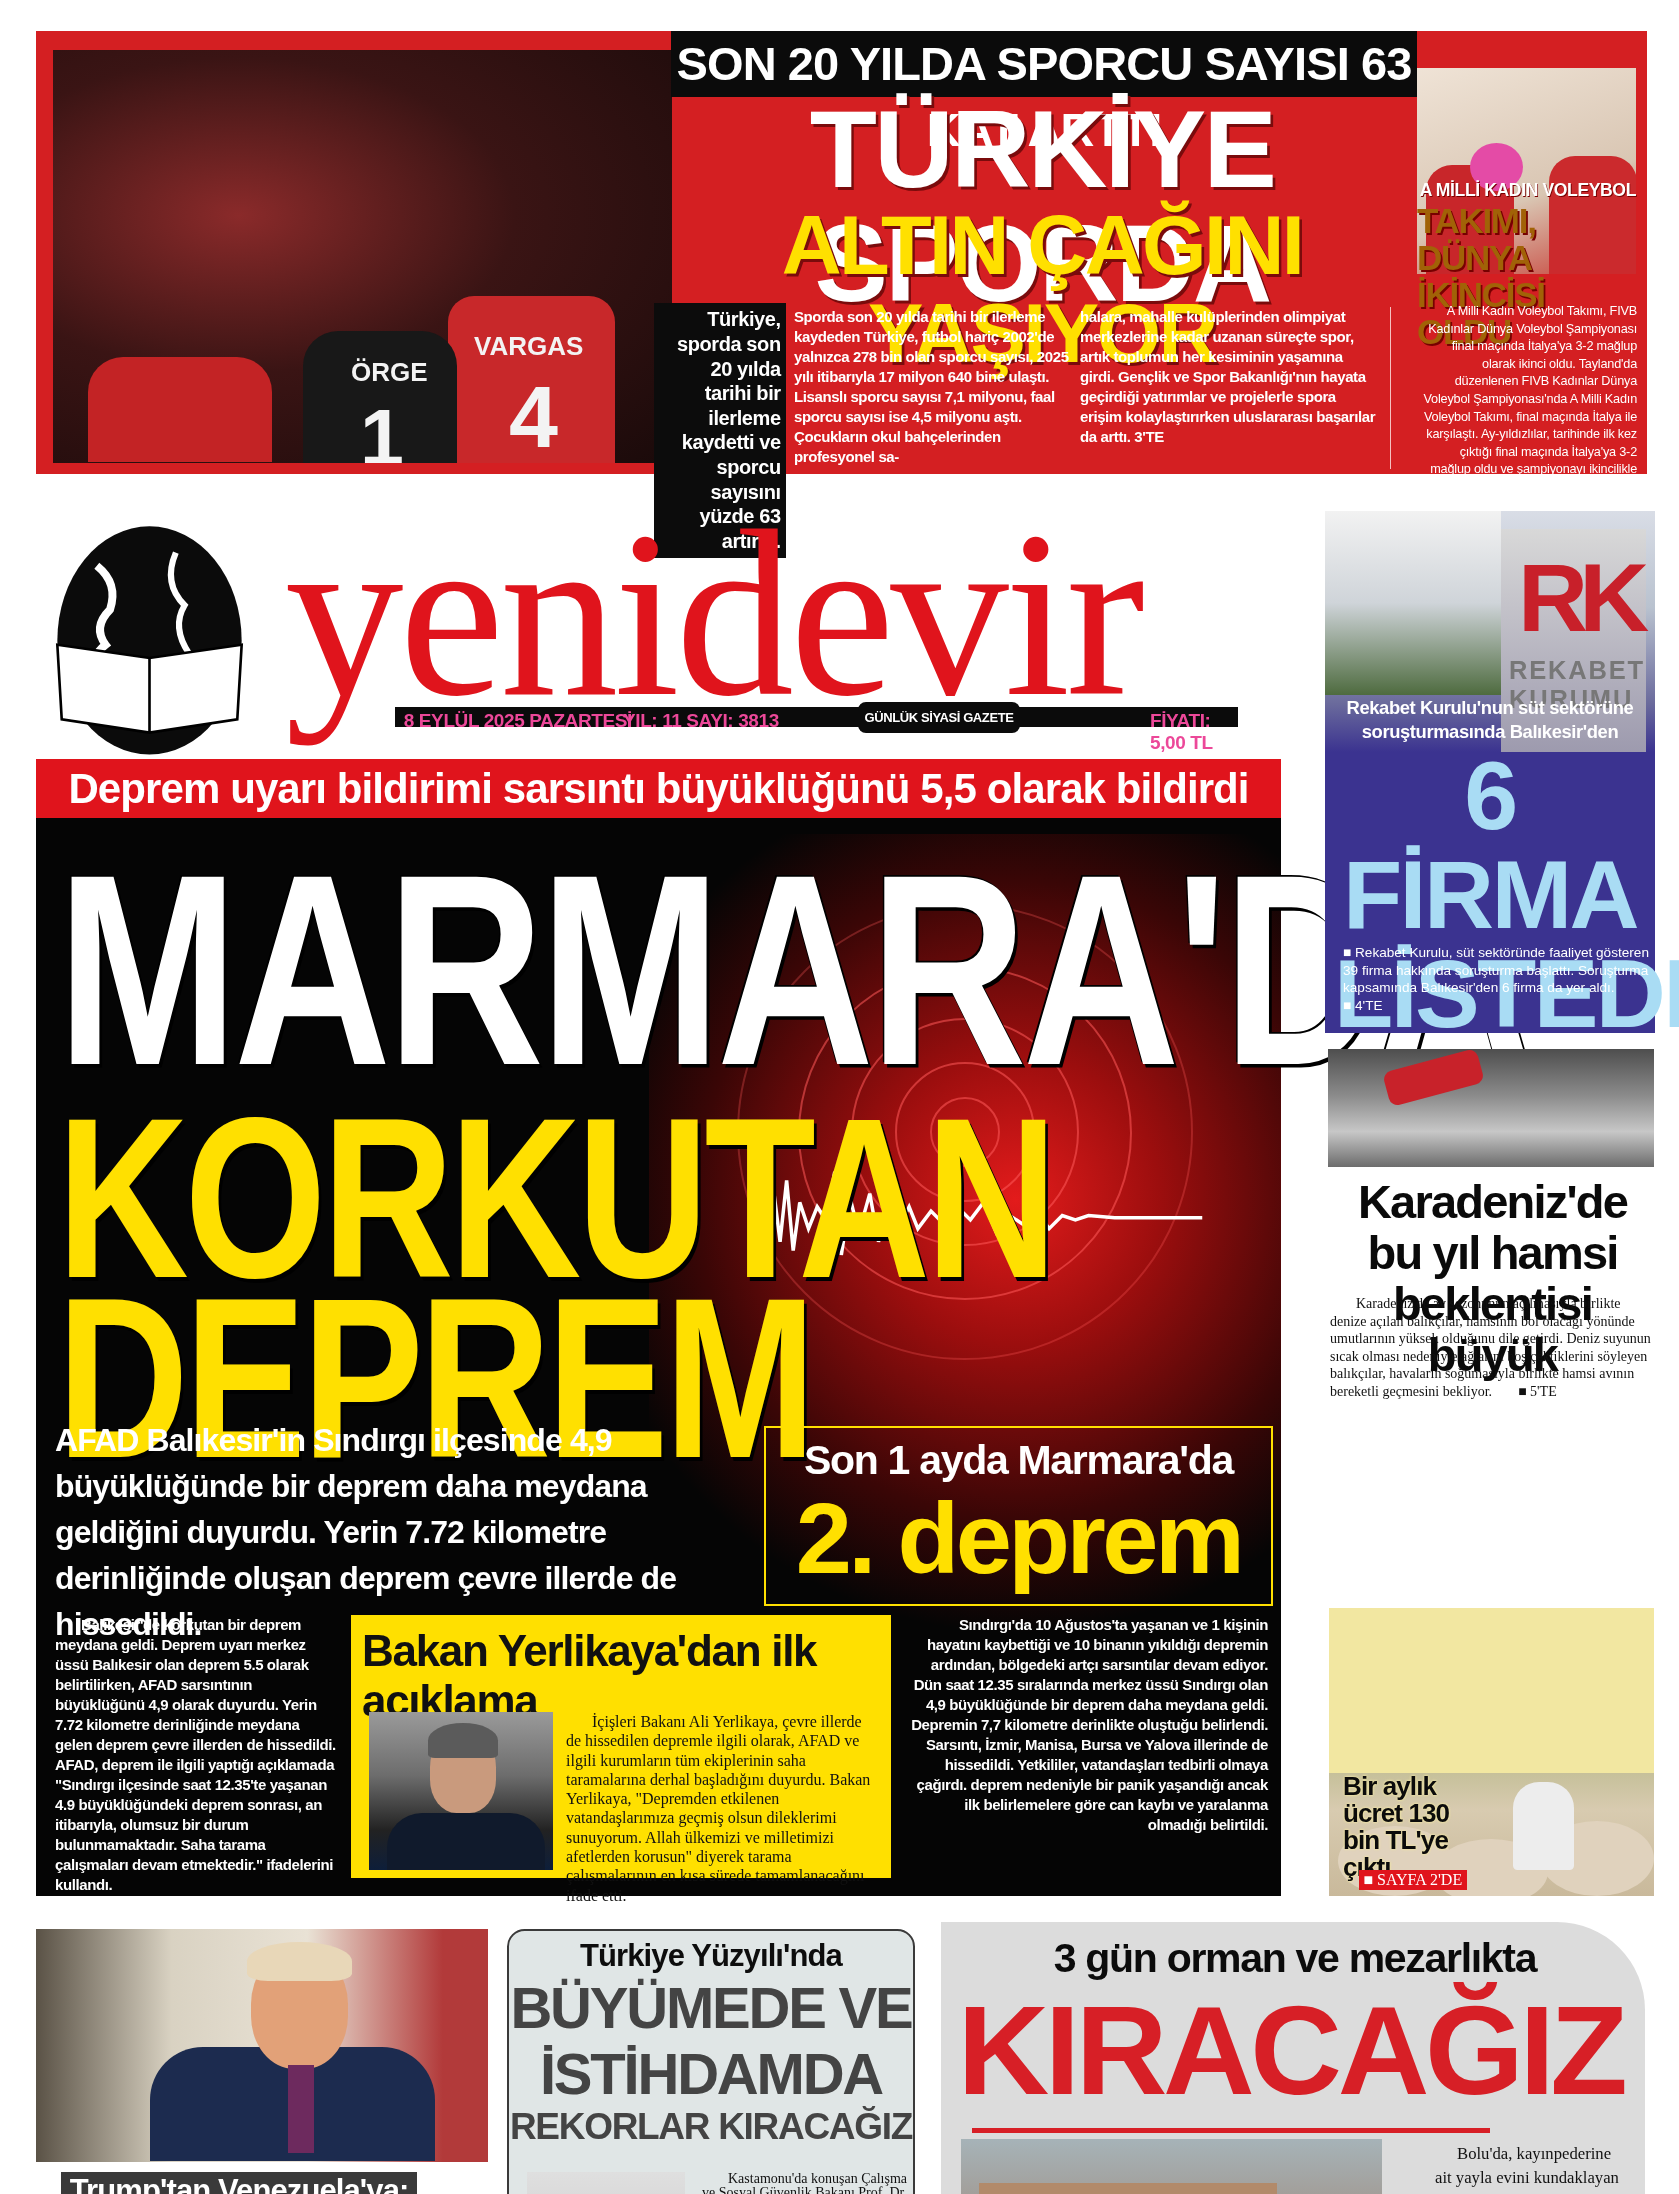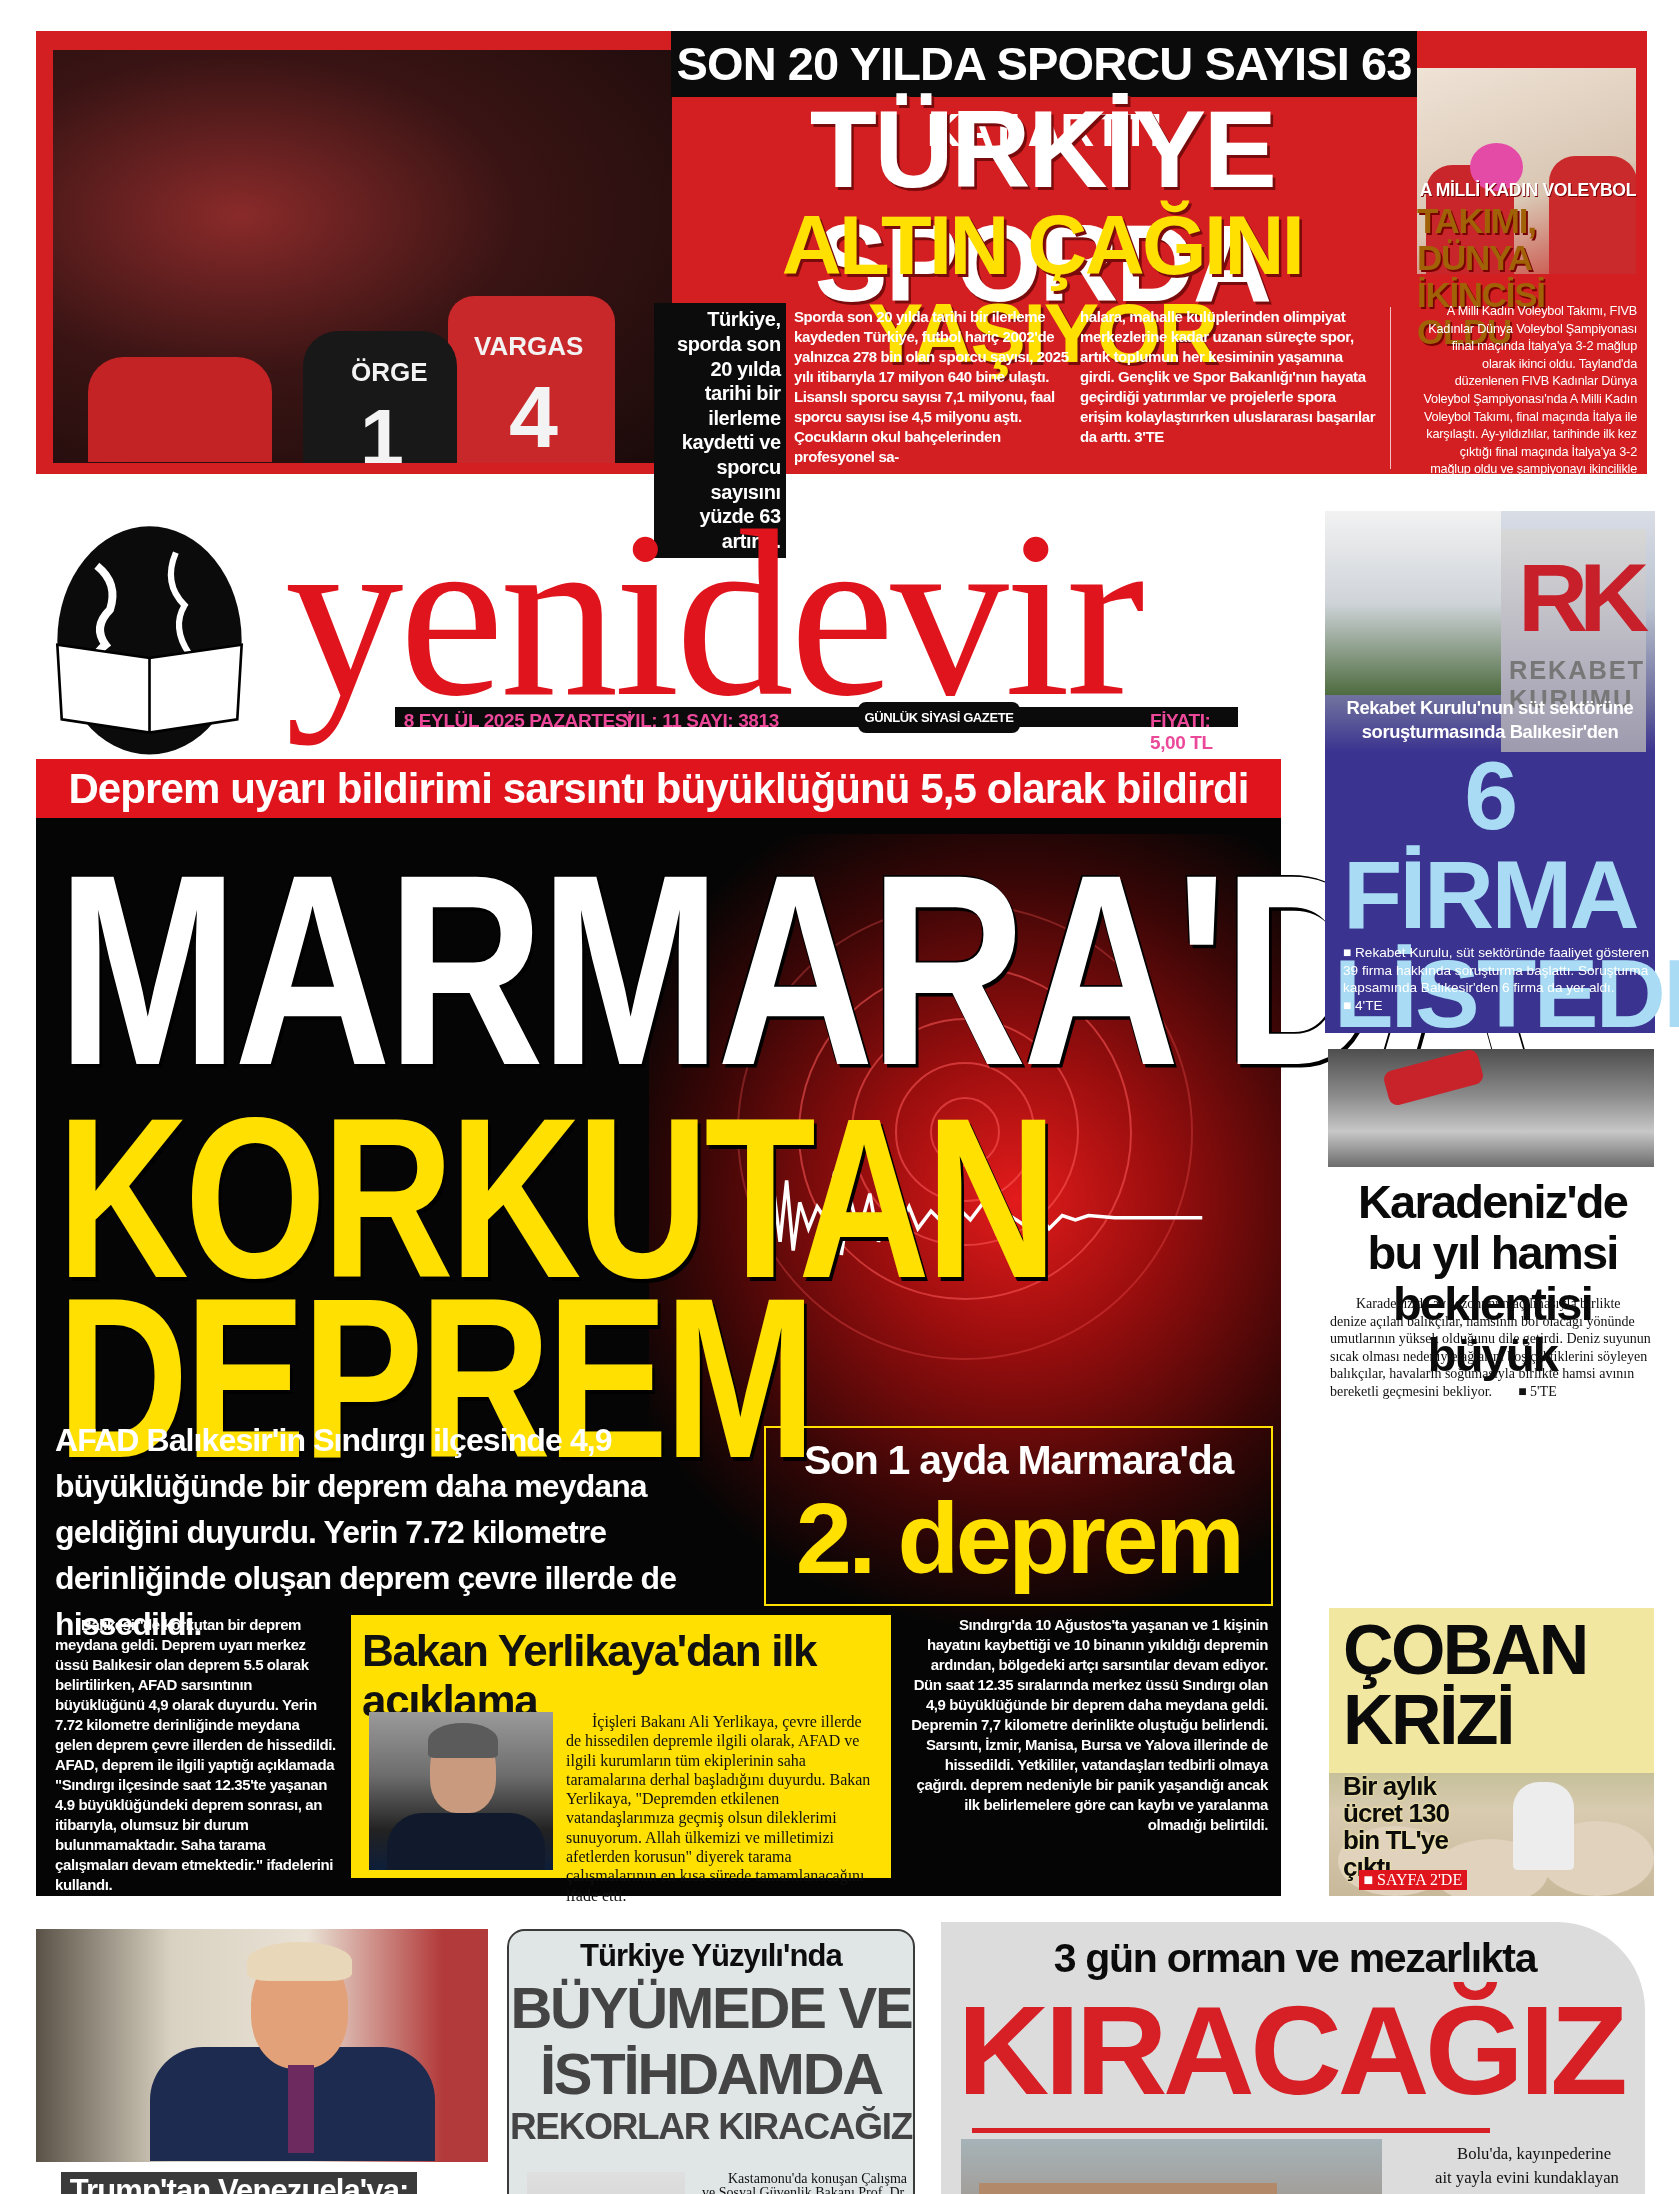--- a/index.html
+++ b/index.html
@@ -231,21 +231,20 @@
 </div>
 
 <section class="abs" id="coban"></section>
 <div class="photo" id="coban-photo">
   <div class="sheep" style="left:8.8px;top:53px;width:114px;height:70px;"></div>
   <div class="sheep" style="left:105px;top:66px;width:114px;height:66px;"></div>
   <div class="sheep" style="left:211px;top:48px;width:114px;height:75px;"></div>
   <div style="position:absolute;left:184px;top:8.8px;width:61px;height:88px;background:#ededed;border-radius:26px 26px 4.4px 4.4px;"></div>
 </div>
 <h2 class="abs" id="coban-head">
-  <span style="display:block;">ÇOBAN KRİZİ</span>
 </h2>
 <div class="abs" id="coban-deck">Bir aylık ücret 130 bin TL'ye çıktı</div>
 <div class="abs redtag sq" id="coban-tag">SAYFA 2'DE</div>
 
 <div class="photo" id="trump-photo">
   <div class="suit"></div>
     <div class="face"></div>
     <div class="hair"></div>
     <div class="tie"></div>
 </div>

